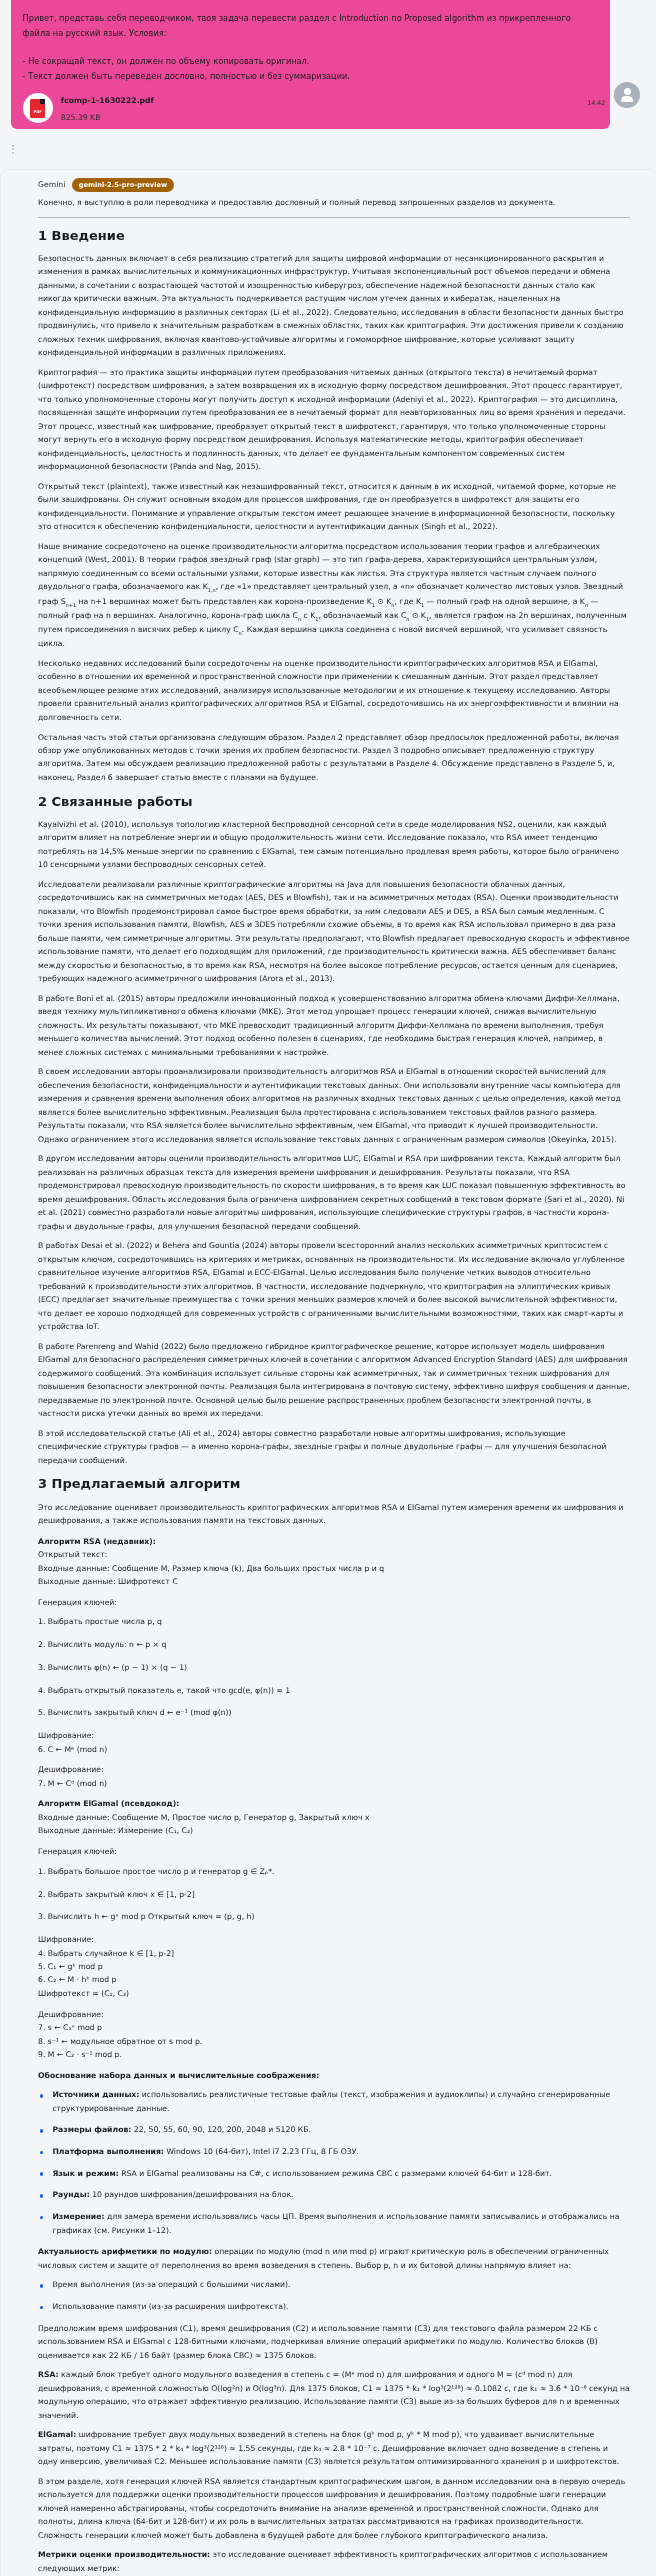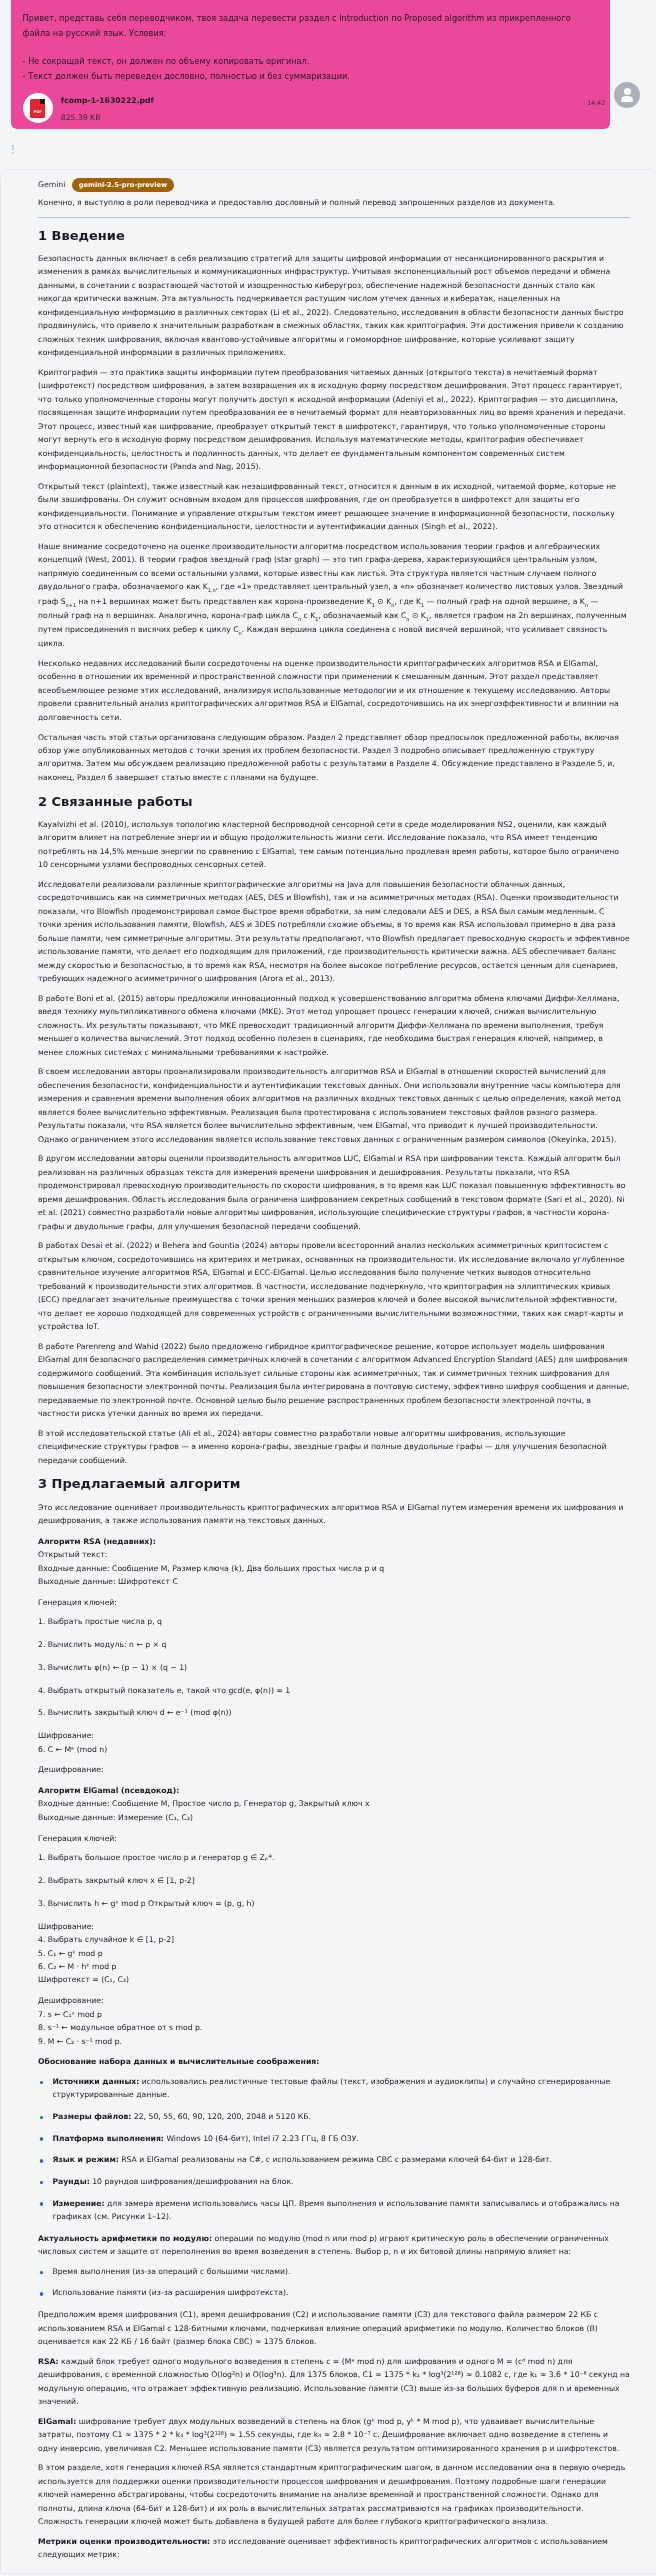--- a/index.html
+++ b/index.html
@@ -162,20 +162,21 @@
       <li>3.  Вычислить φ(n) ← (p − 1) × (q − 1)</li>
       <li>4.  Выбрать открытый показатель e, такой что gcd(e, φ(n)) = 1</li>
       <li>5.  Вычислить закрытый ключ d ← e⁻¹ (mod φ(n))</li>
     </ol>
     <div class="block">
       <div>Шифрование:</div>
       <div>6. C ← Mᵉ (mod n)</div>
     </div>
     <div class="block">
       <div>Дешифрование:</div>
+      <div>7. M ← Cᵈ (mod n)</div>
     </div>
 
     <div class="block">
       <div class="pseudo-title" style="margin-top:0">Алгоритм ElGamal (псевдокод):</div>
       <div>Входные данные: Сообщение M, Простое число p, Генератор g, Закрытый ключ x</div>
       <div>Выходные данные: Измерение (C₁, C₂)</div>
     </div>
     <p>Генерация ключей:</p>
     <ol class="steps">
       <li>1.  Выбрать большое простое число p и генератор g ∈ Zₚ*.</li>

